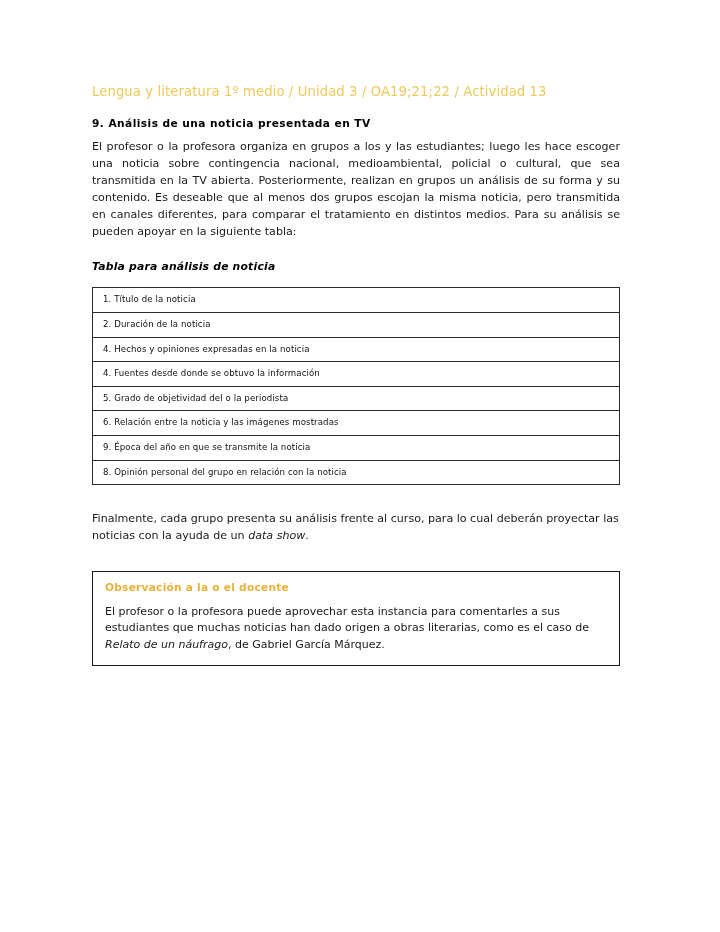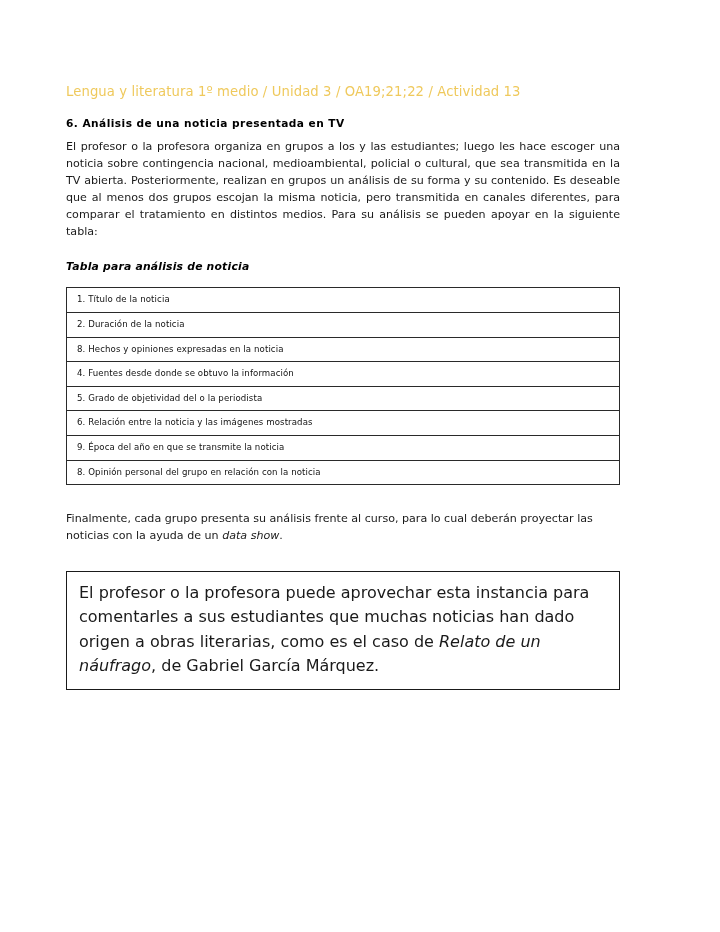--- a/index.html
+++ b/index.html
@@ -12,21 +12,21 @@
     background: #ffffff;
     font-family: "DejaVu Sans", sans-serif;
     color: #000000;
     overflow: hidden;
   }
   .page {
     position: relative;
     width: 720px;
     height: 932px;
     box-sizing: border-box;
-    padding: 84px 100px 0 66px;
+    padding: 84px 100px 0 92px;
   }
   .breadcrumb {
     font-size: 13.2px;
     color: #EFC95C;
     letter-spacing: 0.1px;
     line-height: 1.25;
     margin: 0 0 16px 0;
     white-space: nowrap;
   }
   .activity-title {
@@ -84,50 +84,50 @@
   }
   .obs-heading {
     font-size: 10.6px;
     font-weight: bold;
     color: #E8B23A;
     letter-spacing: 0.25px;
     margin: 0 0 9px 0;
     line-height: 1.3;
   }
   .obs-body {
-    font-size: 16px;
+    font-size: 11px;
     line-height: 1.52;
     color: #1a1a1a;
     margin: 0;
     text-align: left;
   }
 </style>
 </head>
 <body>
 
 <div class="page">
 
   <div class="breadcrumb">Lengua y literatura 1º medio / Unidad 3 / OA19;21;22 / Actividad 13</div>
 
-  <h1 class="activity-title">6. Análisis de una noticia presentada en TV</h1>
+  <h1 class="activity-title">9. Análisis de una noticia presentada en TV</h1>
 
   <p class="intro-paragraph">El profesor o la profesora organiza en grupos a los y las estudiantes; luego les hace escoger una noticia sobre contingencia nacional, medioambiental, policial o cultural, que sea transmitida en la TV abierta. Posteriormente, realizan en grupos un análisis de su forma y su contenido. Es deseable que al menos dos grupos escojan la misma noticia, pero transmitida en canales diferentes, para comparar el tratamiento en distintos medios. Para su análisis se pueden apoyar en la siguiente tabla:</p>
 
   <h2 class="table-heading">Tabla para análisis de noticia</h2>
 
   <table class="analysis-table">
     <tbody>
       <tr>
         <td>1. Título de la noticia</td>
       </tr>
       <tr>
         <td>2. Duración de la noticia</td>
       </tr>
       <tr>
-        <td>8. Hechos y opiniones expresadas en la noticia</td>
+        <td>4. Hechos y opiniones expresadas en la noticia</td>
       </tr>
       <tr>
         <td>4. Fuentes desde donde se obtuvo la información</td>
       </tr>
       <tr>
         <td>5. Grado de objetividad del o la periodista</td>
       </tr>
       <tr>
         <td>6. Relación entre la noticia y las imágenes mostradas</td>
       </tr>
@@ -138,18 +138,19 @@
         <td>8. Opinión personal del grupo en relación con la noticia</td>
       </tr>
     </tbody>
   </table>
 
   <p class="closing-paragraph">
     <span>Finalmente, cada grupo presenta su análisis frente al curso, para lo cual deberán proyectar las noticias con la ayuda de un </span><em>data show</em><span>.</span>
   </p>
 
   <div class="observation-box">
+    <div class="obs-heading">Observación a la o el docente</div>
     <p class="obs-body">
       <span>El profesor o la profesora puede aprovechar esta instancia para comentarles a sus estudiantes que muchas noticias han dado origen a obras literarias, como es el caso de </span><em>Relato de un náufrago</em><span>, de Gabriel García Márquez.</span>
     </p>
   </div>
 
 </div>
 
 </body></html>

